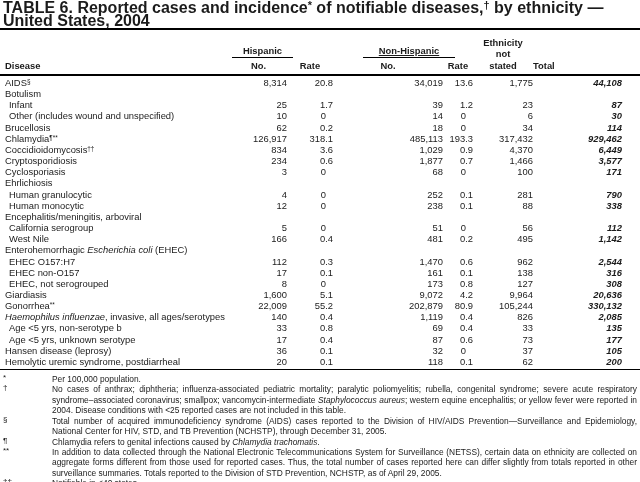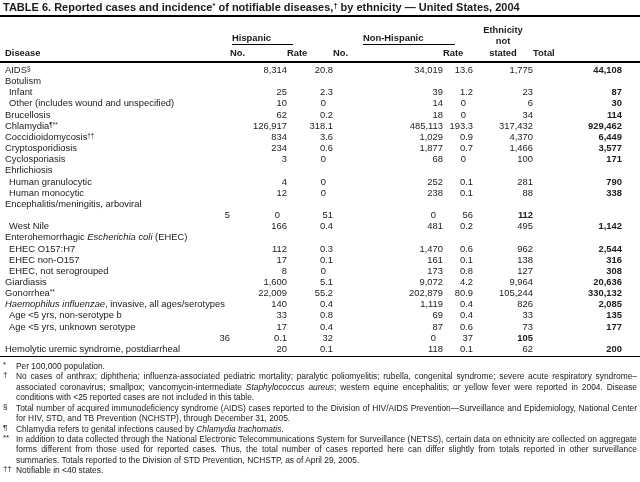--- a/index.html
+++ b/index.html
@@ -6,61 +6,61 @@
   html,body { background:#e8e8e8; }
   .page {
     position:relative; width:640px; height:482px;
     background:var(--bg,#ffffff); color:var(--text,#1b1b1b);
     font-family:"Liberation Sans","DejaVu Sans",sans-serif;
     overflow:hidden;
   }
   sup { font-size:0.68em; line-height:0; position:relative; top:-0.35em; vertical-align:baseline; }
   i { font-style:italic; }
 
-  .title { font-size:11px; font-weight:bold; line-height:13px; padding:1px 2px 1px 3px; }
+  .title { font-size:16px; font-weight:bold; line-height:13px; padding:1px 2px 1px 3px; }
   .rule-a { height:2px; background:var(--rule,#000); }
   .rule-b { height:2px; background:var(--rule,#000); }
   .rule-c { height:1px; background:var(--rule,#000); }
 
   .grid {
     display:grid;
     grid-template-columns:225px 57px 46px 110px 30px 60px 89px;
     padding-left:5px;
   }
 
   
   .thead { grid-template-rows:12px 14px 13px; padding-top:2px; padding-bottom:3px;
            font-size:9.4px; font-weight:bold; }
   .h-disease { grid-area:3/1/4/2; align-self:end;margin-top:11px; }
-  .h-group { align-self:end; text-align:left; border-bottom:1px solid var(--rule,#000); padding-bottom:1px; }
+  .h-group { align-self:end; text-align:center; border-bottom:1px solid var(--rule,#000); padding-bottom:1px; }
   .h-hisp { grid-area:2/2/3/4; margin:0 40px 0 2px; }
-  .h-nonhisp { grid-area:2/4/3/6; margin:4px 18px 0 30px; }
+  .h-nonhisp { grid-area:2/4/3/6; margin:4px 18px 0 30px;text-decoration:underline; }
   .h-eth { grid-area:1/6/4/7; display:flex; flex-direction:column; justify-content:flex-end;
            align-items:center; line-height:11.5px; text-align:right; }
-  .h-num { align-self:end; text-align:left; }
+  .h-num { align-self:end; text-align:center; }
   .h-no-h   { grid-area:3/2/4/3; }
   .h-rate-h { grid-area:3/3/4/4; }
   .h-no-n   { grid-area:3/4/4/5; }
   .h-rate-n { grid-area:3/5/4/6; }
   .h-total  { grid-area:3/7/4/8; align-self:end; text-align:left; }
 
   
   .tbody { padding-top:1px; padding-bottom:2px; }
   .row { line-height:11.15px; font-size:9.4px; }
   .c-name { grid-column:1; white-space:nowrap; }
   .c-name.indent { padding-left:4px; }
   .cell { text-align:right; }
   .cell.nodec { padding-right:7px; }
-  .cell.c6 { font-weight:bold; }
+  .cell.c6 { font-weight:bold;font-style:italic; }
 
   
   .footnotes { padding:4px 3px 0 3px; font-size:8.4px; line-height:10.4px; }
   .fn { display:flex; }
   .fn-marker { flex:none; width:13px; position:relative; top:-1px; font-size:8px; }
-  .fn-text { flex:1; text-align:justify; }
+  .fn-text { flex:1; text-align:justify;margin-left:36px; }
 </style>
 </head>
 <body>
 
 <div class="page" id="page" style="--text: #1b1b1b; --bg: #ffffff; --rule: #000000;">
 
   <div class="title">TABLE 6. Reported cases and incidence<sup>*</sup> of notifiable diseases,<sup>†</sup> by ethnicity — United States, 2004</div>
   <div class="rule-a"></div>
 
   <div class="thead grid">
@@ -95,21 +95,21 @@
         <div class="cell c1"></div>
         <div class="cell c2"></div>
         <div class="cell c3"></div>
         <div class="cell c4"></div>
         <div class="cell c5"></div>
         <div class="cell c6"></div>
       </div>
       <div class="row grid">
         <div class="c-name indent">Infant</div>
         <div class="cell c1">25</div>
-        <div class="cell c2">2.3</div>
+        <div class="cell c2">1.7</div>
         <div class="cell c3">39</div>
         <div class="cell c4">1.2</div>
         <div class="cell c5">23</div>
         <div class="cell c6">87</div>
       </div>
       <div class="row grid">
         <div class="c-name indent">Other (includes wound and unspecified)</div>
         <div class="cell c1">10</div>
         <div class="cell c2 nodec">0</div>
         <div class="cell c3">14</div>
@@ -192,20 +192,21 @@
       <div class="row grid">
         <div class="c-name">Encephalitis/meningitis, arboviral</div>
         <div class="cell c1"></div>
         <div class="cell c2"></div>
         <div class="cell c3"></div>
         <div class="cell c4"></div>
         <div class="cell c5"></div>
         <div class="cell c6"></div>
       </div>
       <div class="row grid">
+        <div class="c-name indent">California serogroup</div>
         <div class="cell c1">5</div>
         <div class="cell c2 nodec">0</div>
         <div class="cell c3">51</div>
         <div class="cell c4 nodec">0</div>
         <div class="cell c5">56</div>
         <div class="cell c6">112</div>
       </div>
       <div class="row grid">
         <div class="c-name indent">West Nile</div>
         <div class="cell c1">166</div>
@@ -290,20 +291,21 @@
       <div class="row grid">
         <div class="c-name indent">Age &lt;5 yrs, unknown serotype</div>
         <div class="cell c1">17</div>
         <div class="cell c2">0.4</div>
         <div class="cell c3">87</div>
         <div class="cell c4">0.6</div>
         <div class="cell c5">73</div>
         <div class="cell c6">177</div>
       </div>
       <div class="row grid">
+        <div class="c-name">Hansen disease (leprosy)</div>
         <div class="cell c1">36</div>
         <div class="cell c2">0.1</div>
         <div class="cell c3">32</div>
         <div class="cell c4 nodec">0</div>
         <div class="cell c5">37</div>
         <div class="cell c6">105</div>
       </div>
       <div class="row grid">
         <div class="c-name">Hemolytic uremic syndrome, postdiarrheal</div>
         <div class="cell c1">20</div>

